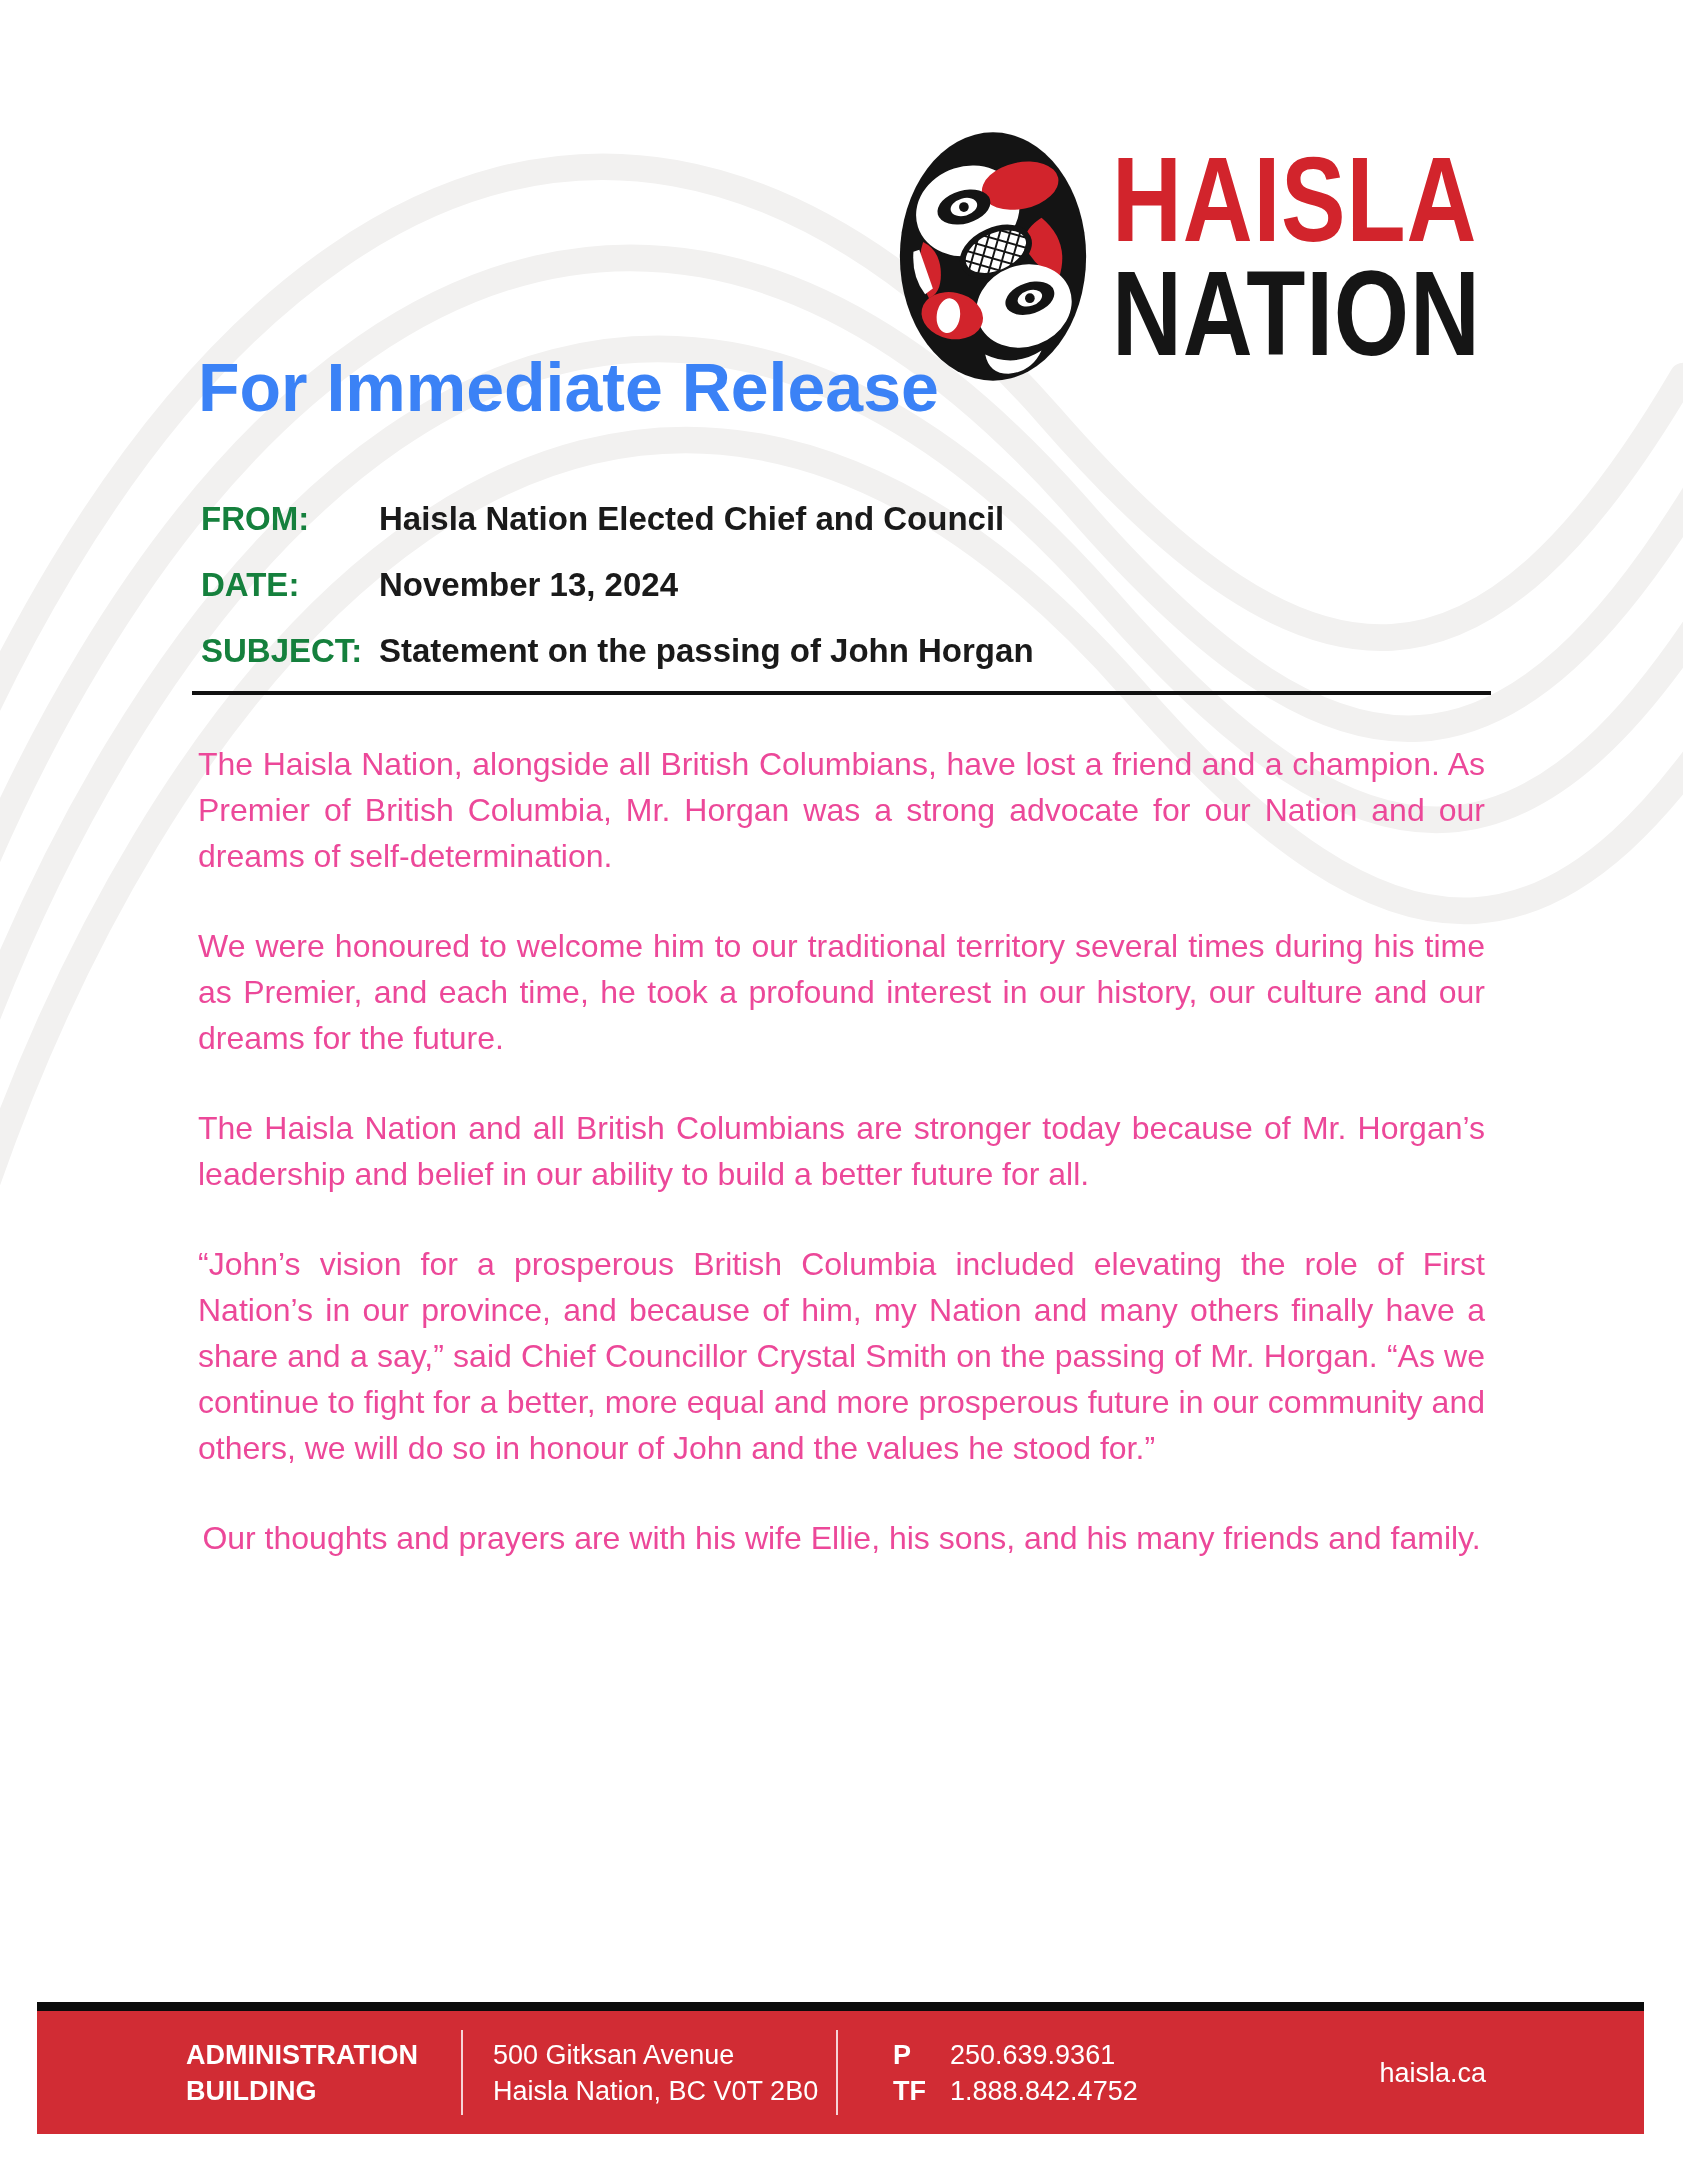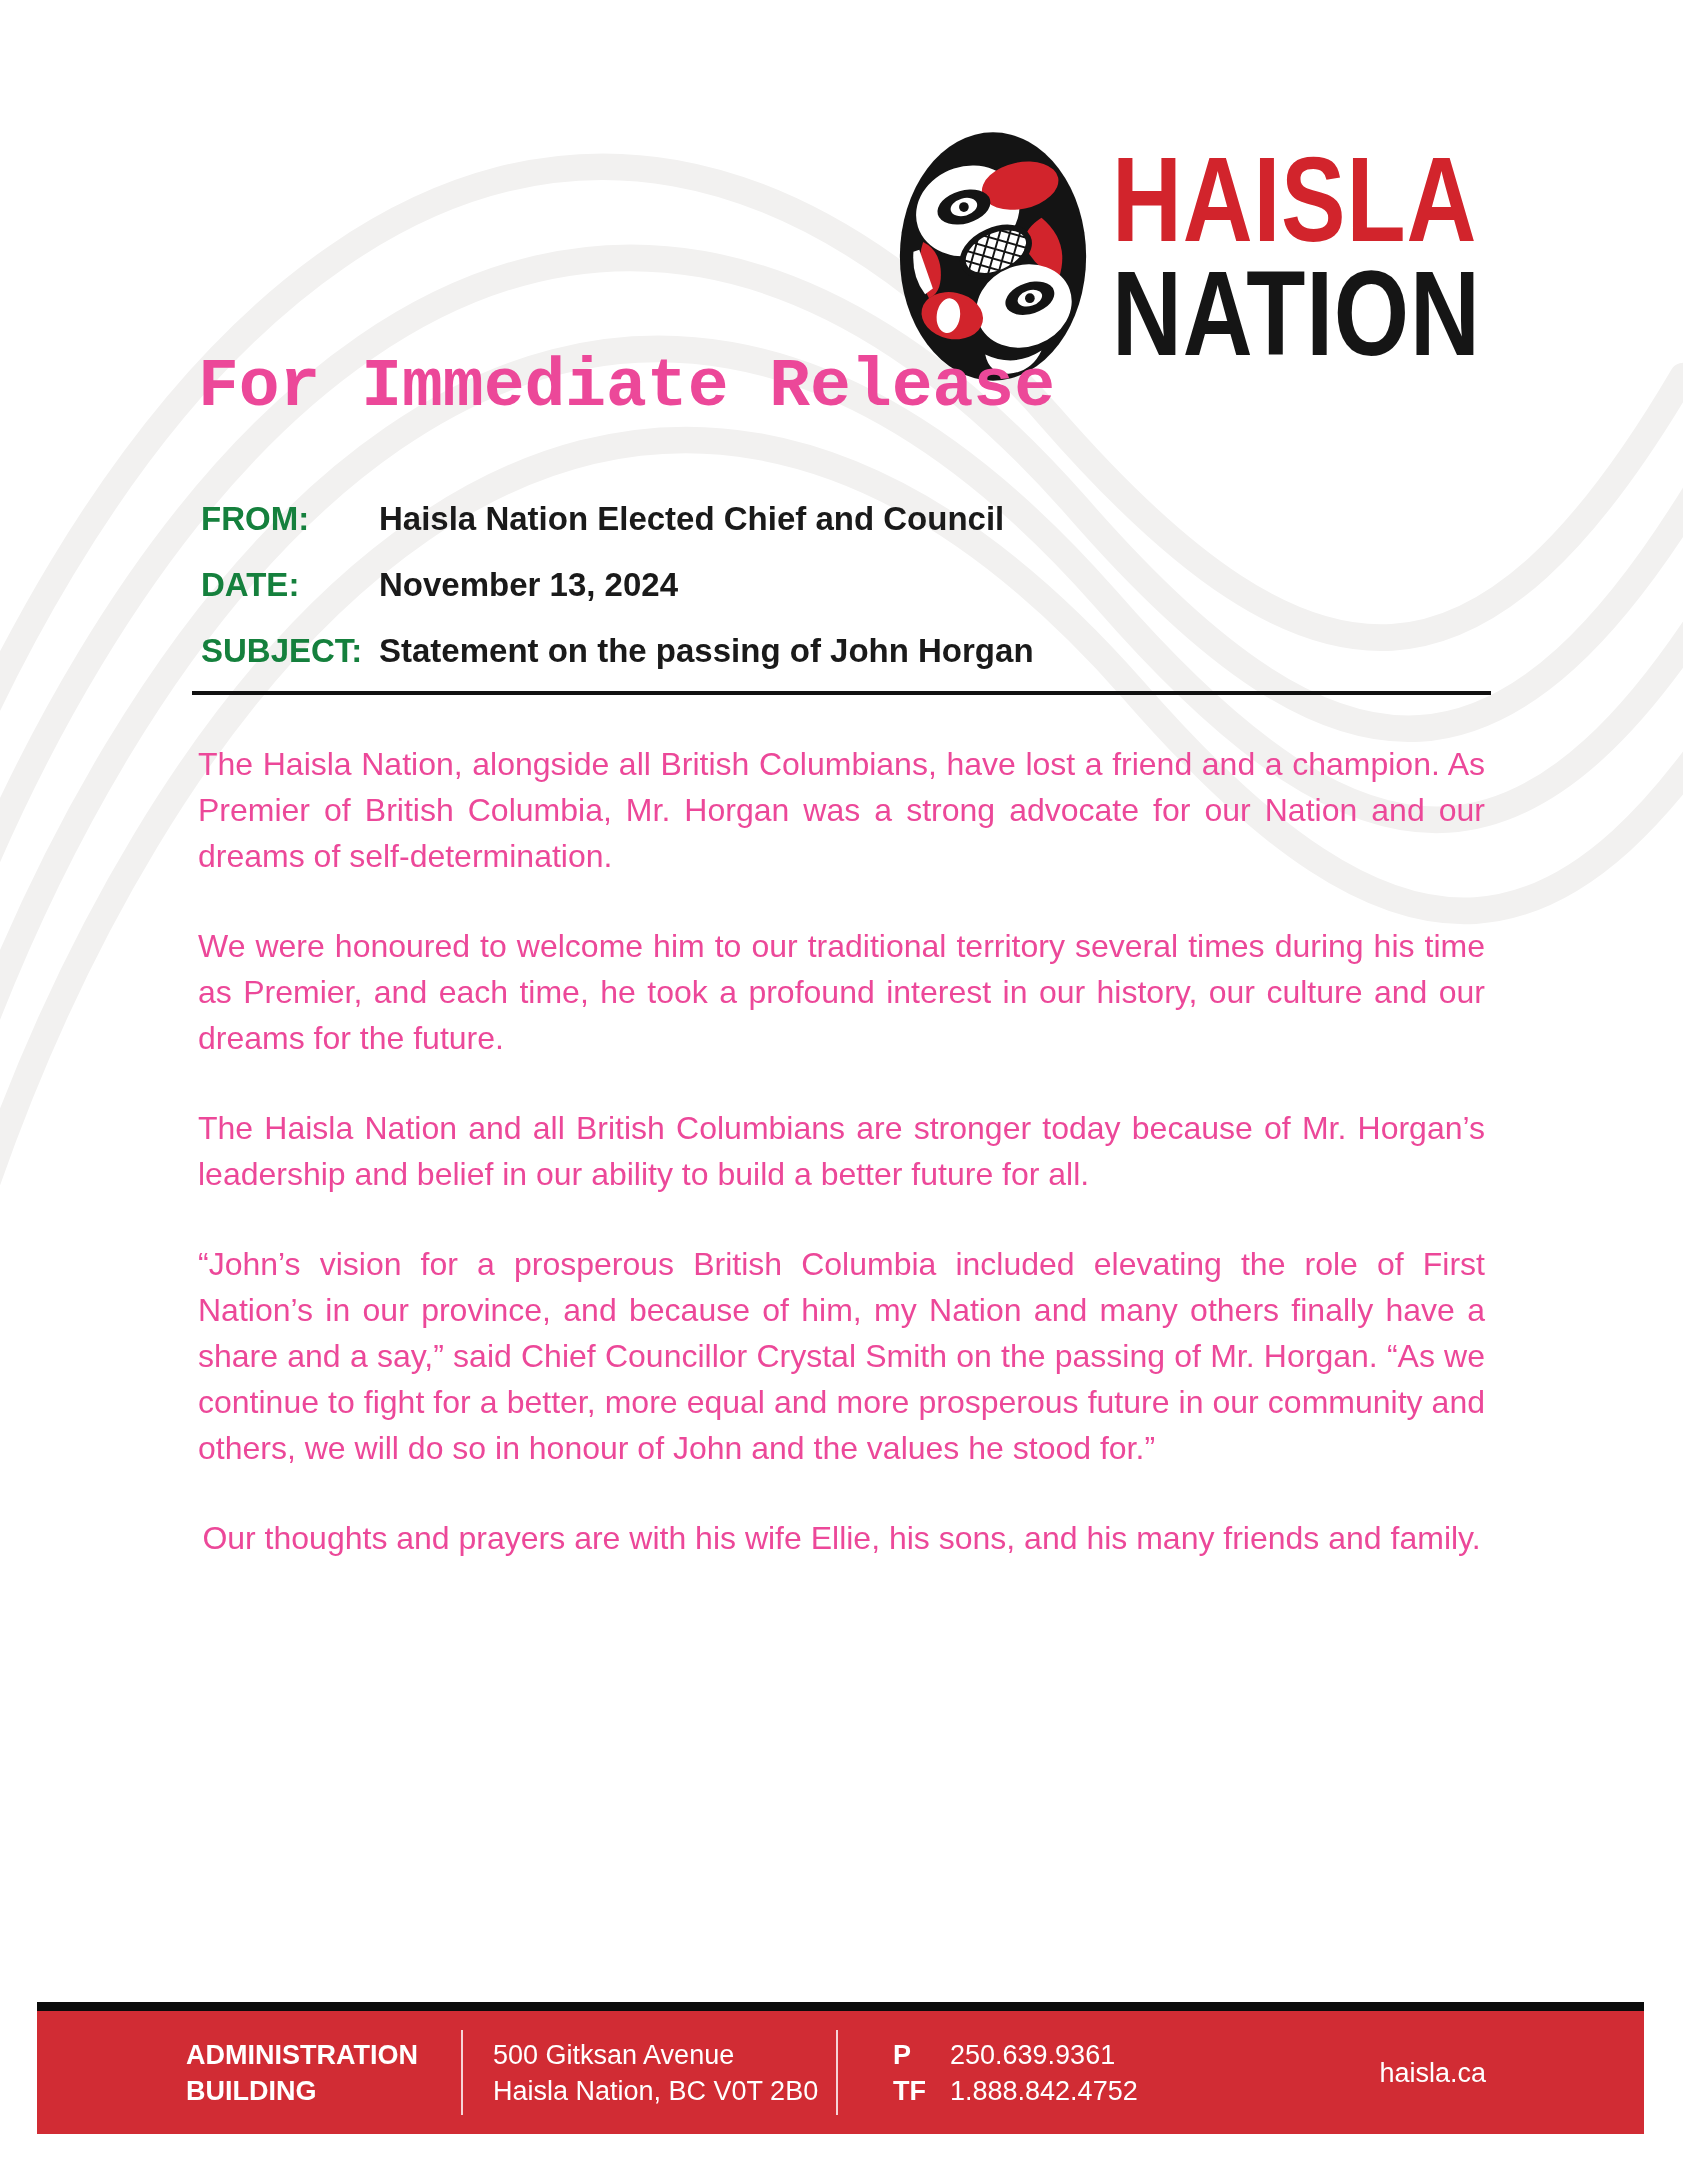--- a/index.html
+++ b/index.html
@@ -19,21 +19,21 @@
   
   .brand{position:absolute;left:896px;top:125px;display:flex;align-items:flex-start;}
   .logo{width:194px;height:263px;display:block;}
   .wordmark{margin-left:22px;margin-top:18px;line-height:.94;font-weight:bold;
             transform:scaleX(.80);transform-origin:left top;letter-spacing:1px;}
   .wordmark .l1{font-size:121px;color:#d2242c;}
   .wordmark .l2{font-size:121px;color:#151515;}
 
   
   .release{position:absolute;left:198px;top:348px;margin:0;
-           font-size:68px;font-weight:bold;color:#ec4899;letter-spacing:0;font-family:Liberation Mono, monospace;}
+           font-size:68px;font-weight:bold;color:#3b82f6;letter-spacing:0;}
 
   
   .meta{position:absolute;left:201px;top:500px;font-size:33px;font-weight:bold;}
   .meta-row{display:flex;margin-bottom:28px;line-height:38px;}
   .meta-label{width:178px;color:#15803d;flex:0 0 auto;}
   .meta-value{color:#1a1a1a;}
 
   .divider{position:absolute;left:192px;top:691px;width:1299px;height:0;
            border:none;border-top:4px solid #111;margin:0;}
 

